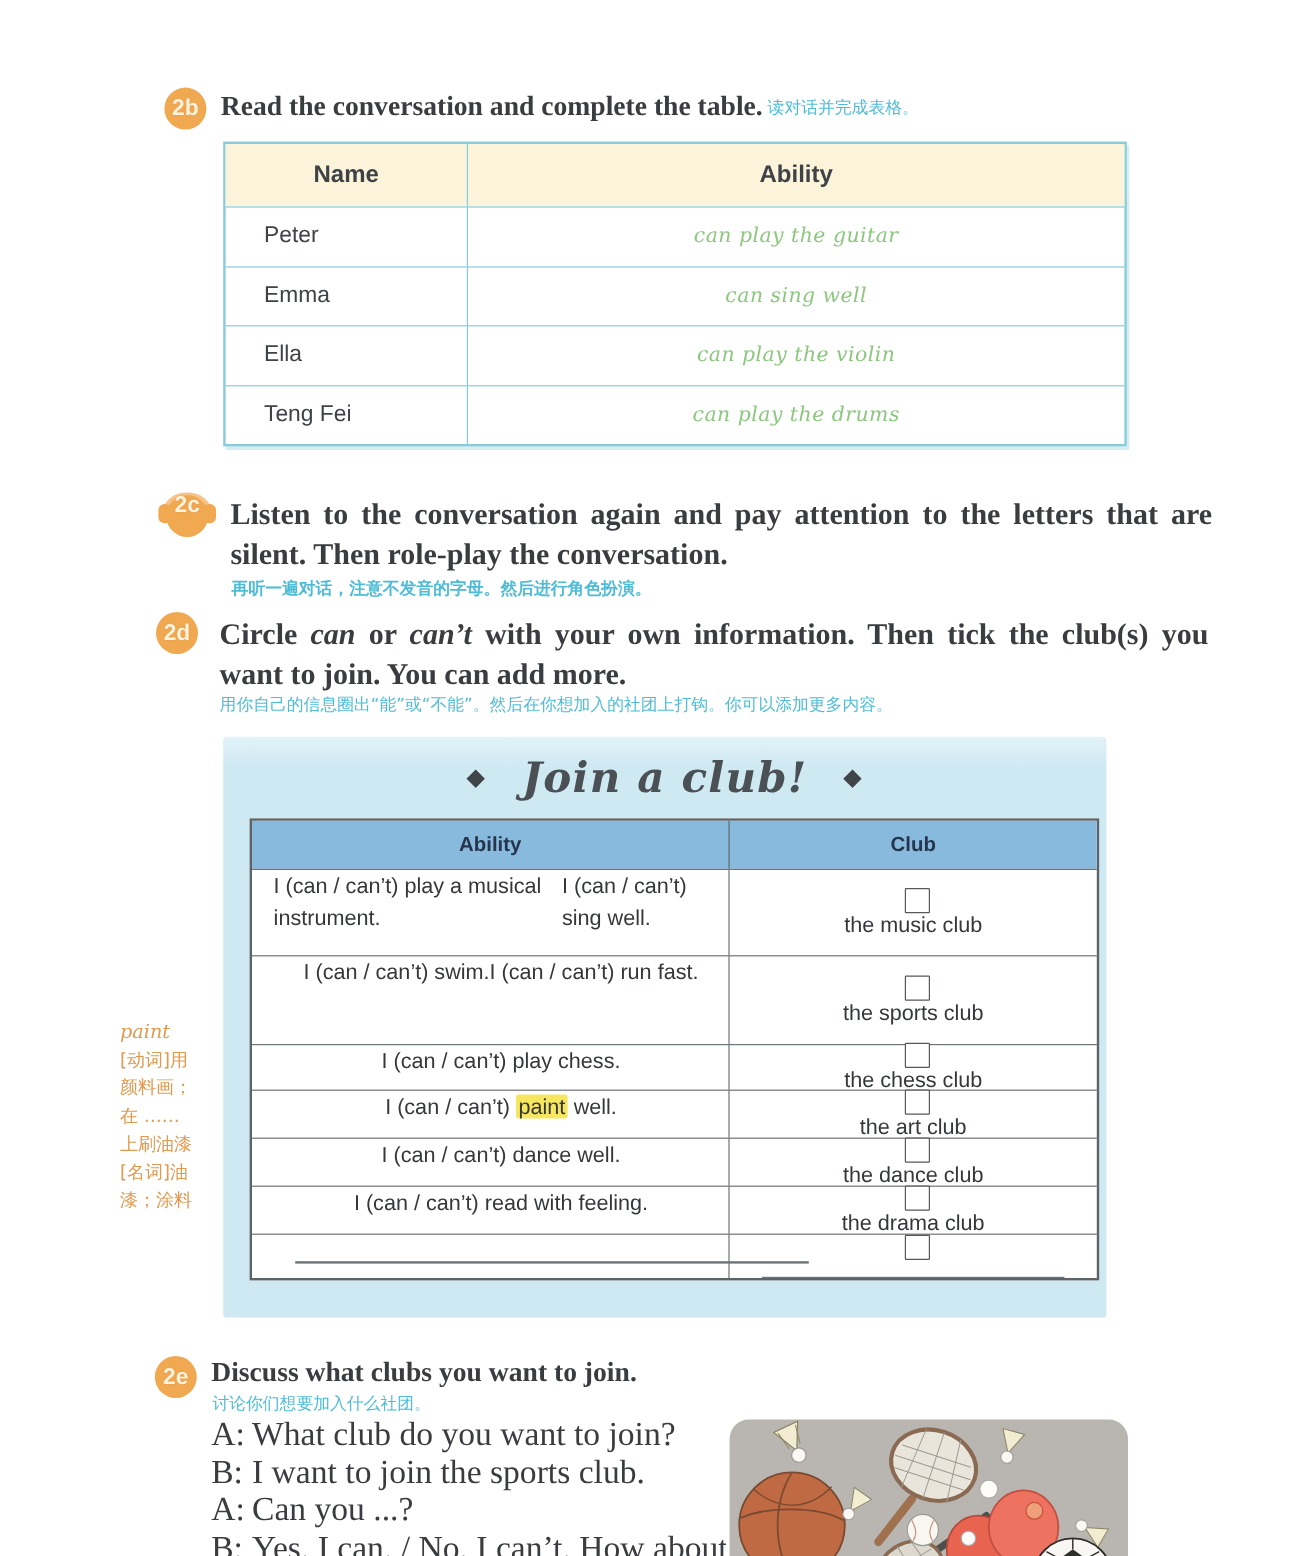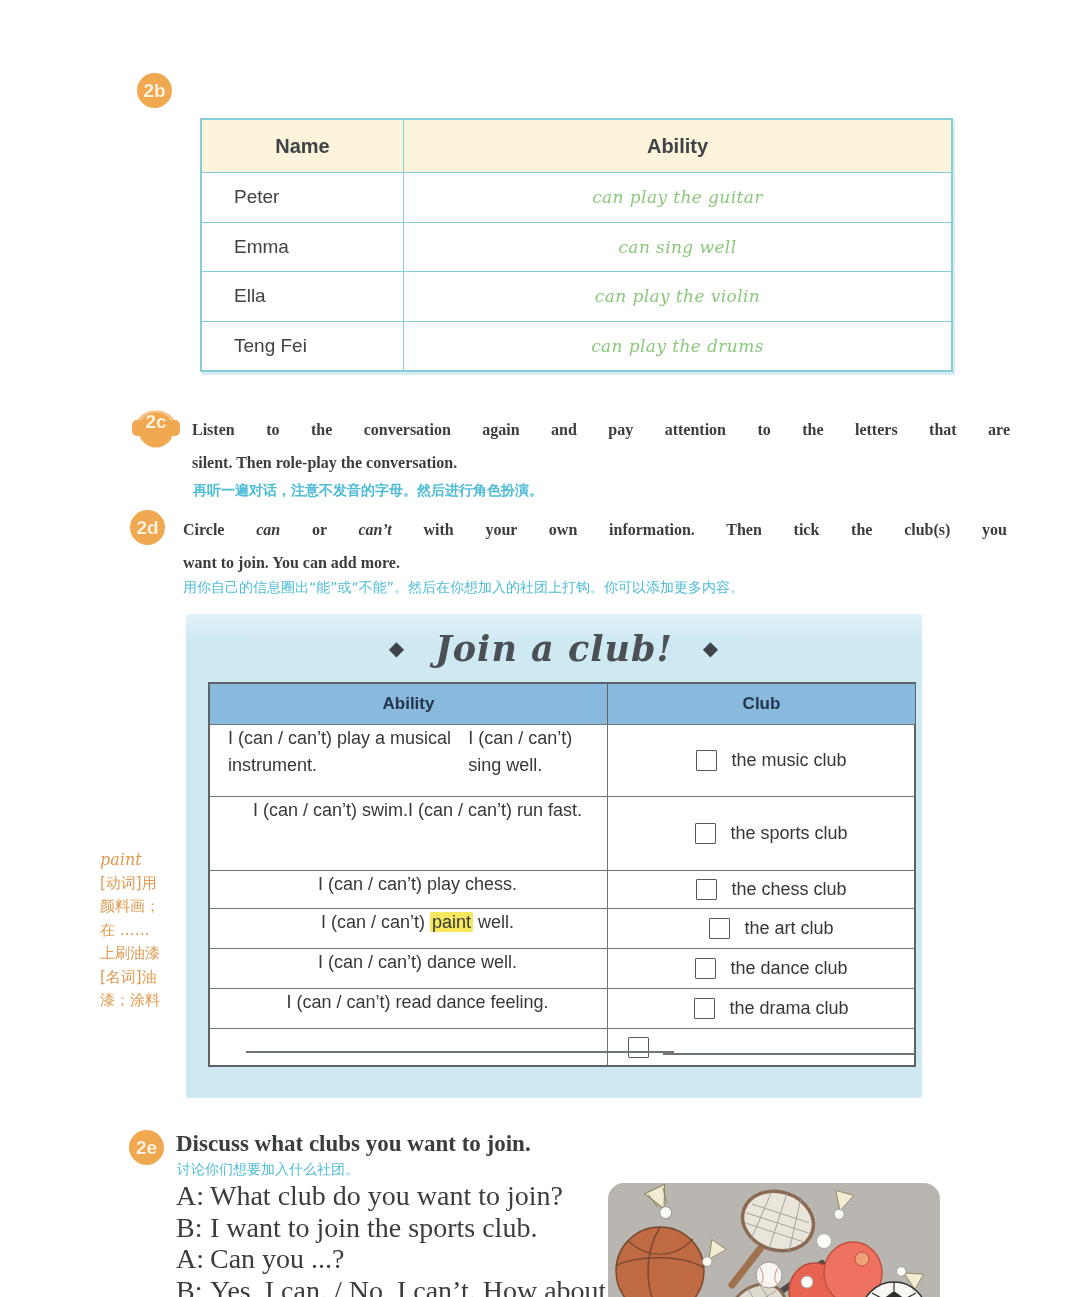--- a/index.html
+++ b/index.html
@@ -15,26 +15,26 @@
     position: absolute; width: 35px; height: 35px; border-radius: 50%;
     background: #f0a851; color: #fdf3de;
     font-family: "Liberation Sans", sans-serif; font-weight: bold; font-size: 19px;
     display: flex; align-items: center; justify-content: center;
     text-shadow: 0 0 1px #e08f35;
   }
   
   .sec-title { position: absolute; font-weight: bold; font-size: 23px; color: #3a3d40; }
   .zh { font-family: "DejaVu Sans", sans-serif; font-size: 14px; color: #4ebcd7; font-weight: normal; }
   .zh-inline { margin-left: 4px; vertical-align: 2px; }
-  .body-text { font-size: 16px; font-weight: 600; color: #3a3d40; line-height: 33px; }
+  .body-text { font-size: 25px; font-weight: 600; color: #3a3d40; line-height: 33px; }
   .just-last { text-align: justify; text-align-last: justify; }
 
   
   #tbl-2b {
-    position: absolute; left: 200px; top: 118px; width: 753px; height: 254px;
+    position: absolute; left: 186px; top: 118px; width: 753px; height: 254px;
     border: 2px solid #86ccd9; background: #ffffff;
     box-shadow: 2px 3px 0 rgba(134,204,217,.35);
     display: grid; grid-template-columns: 201px 1fr;
     grid-template-rows: 52px repeat(4, 1fr);
     font-family: "Liberation Sans", "DejaVu Sans", sans-serif;
   }
   #tbl-2b .hcell {
     background: #fbf4da; font-weight: bold; font-size: 20px; color: #3f4347;
     display: flex; align-items: center; justify-content: center;
   }
@@ -73,21 +73,21 @@
     border: 2px solid #5d6367; background: #ffffff;
     display: grid; grid-template-columns: 397px 1fr;
     grid-template-rows: 40px 72px 74px 38px 40px 40px 40px 37px;
     font-family: "Liberation Sans", "DejaVu Sans", sans-serif;
   }
   #join-table .jh {
     background: #88bade; font-weight: bold; font-size: 17px; color: #26354d;
     display: flex; align-items: center; justify-content: center;
   }
   #join-table .jcell { border-top: 1.5px solid #6f7478; display: flex; flex-direction: row; justify-content: center; }
-  #join-table .jc2 { border-left: 1.5px solid #6f7478; flex-direction: row; align-items: center; }
+  #join-table .jc2 { border-left: 1.5px solid #6f7478; flex-direction: column; align-items: center; }
   #join-table .abil { padding-left: 18px; font-size: 18px; color: #35383b; line-height: 27px; }
   .chk {
     width: 21px; height: 21px; border: 1.6px solid #56585a; background: #ffffff;
     margin-left: 20px; margin-right: 14px; flex: none; border-radius: 1px;
   }
   .club-label { font-size: 18px; color: #35383b; }
   .hl { background: #f7e75e; padding: 0 2px; border-radius: 2px; }
   .blank-line { height: 1.6px; background: #6f7478; }
   #blank-abil { position: relative; }
   #blank-abil .blank-line { position: absolute; left: 36px; bottom: 12px; width: 428px; }
@@ -111,20 +111,23 @@
     border-radius: 16px 16px 0 0; overflow: hidden; background: #b9b6b1;
     box-shadow: 0 0 0 3px #ffffff;
   }
 </style>
 </head>
 <body>
 
 <div id="page">
 
   <div class="badge" style="left:137px; top:73px;">2b</div>
+  <div class="sec-title" style="left:184px; top:76px; width:830px;">
+    <span>Read the conversation and complete the table.</span><span class="zh zh-inline">读对话并完成表格。</span>
+  </div>
 
   <div id="tbl-2b">
     <div class="hcell">Name</div>
     <div class="hcell col2">Ability</div>
 
     <div class="cell name">Peter</div>
     <div class="cell col2 handwrite">can play the guitar</div>
 
     <div class="cell name">Emma</div>
     <div class="cell col2 handwrite">can sing well</div>
@@ -203,21 +206,21 @@
 
       <div class="jcell abil">
         <div>I (can / can’t) dance well.</div>
       </div>
       <div class="jcell jc2">
         <div class="chk"></div>
         <span class="club-label">the dance club</span>
       </div>
 
       <div class="jcell abil">
-        <div>I (can / can’t) read dance feeling.</div>
+        <div>I (can / can’t) read with feeling.</div>
       </div>
       <div class="jcell jc2">
         <div class="chk"></div>
         <span class="club-label">the drama club</span>
       </div>
 
       <div class="jcell" id="blank-abil">
         <div class="blank-line"></div>
       </div>
       <div class="jcell jc2" id="blank-club">

